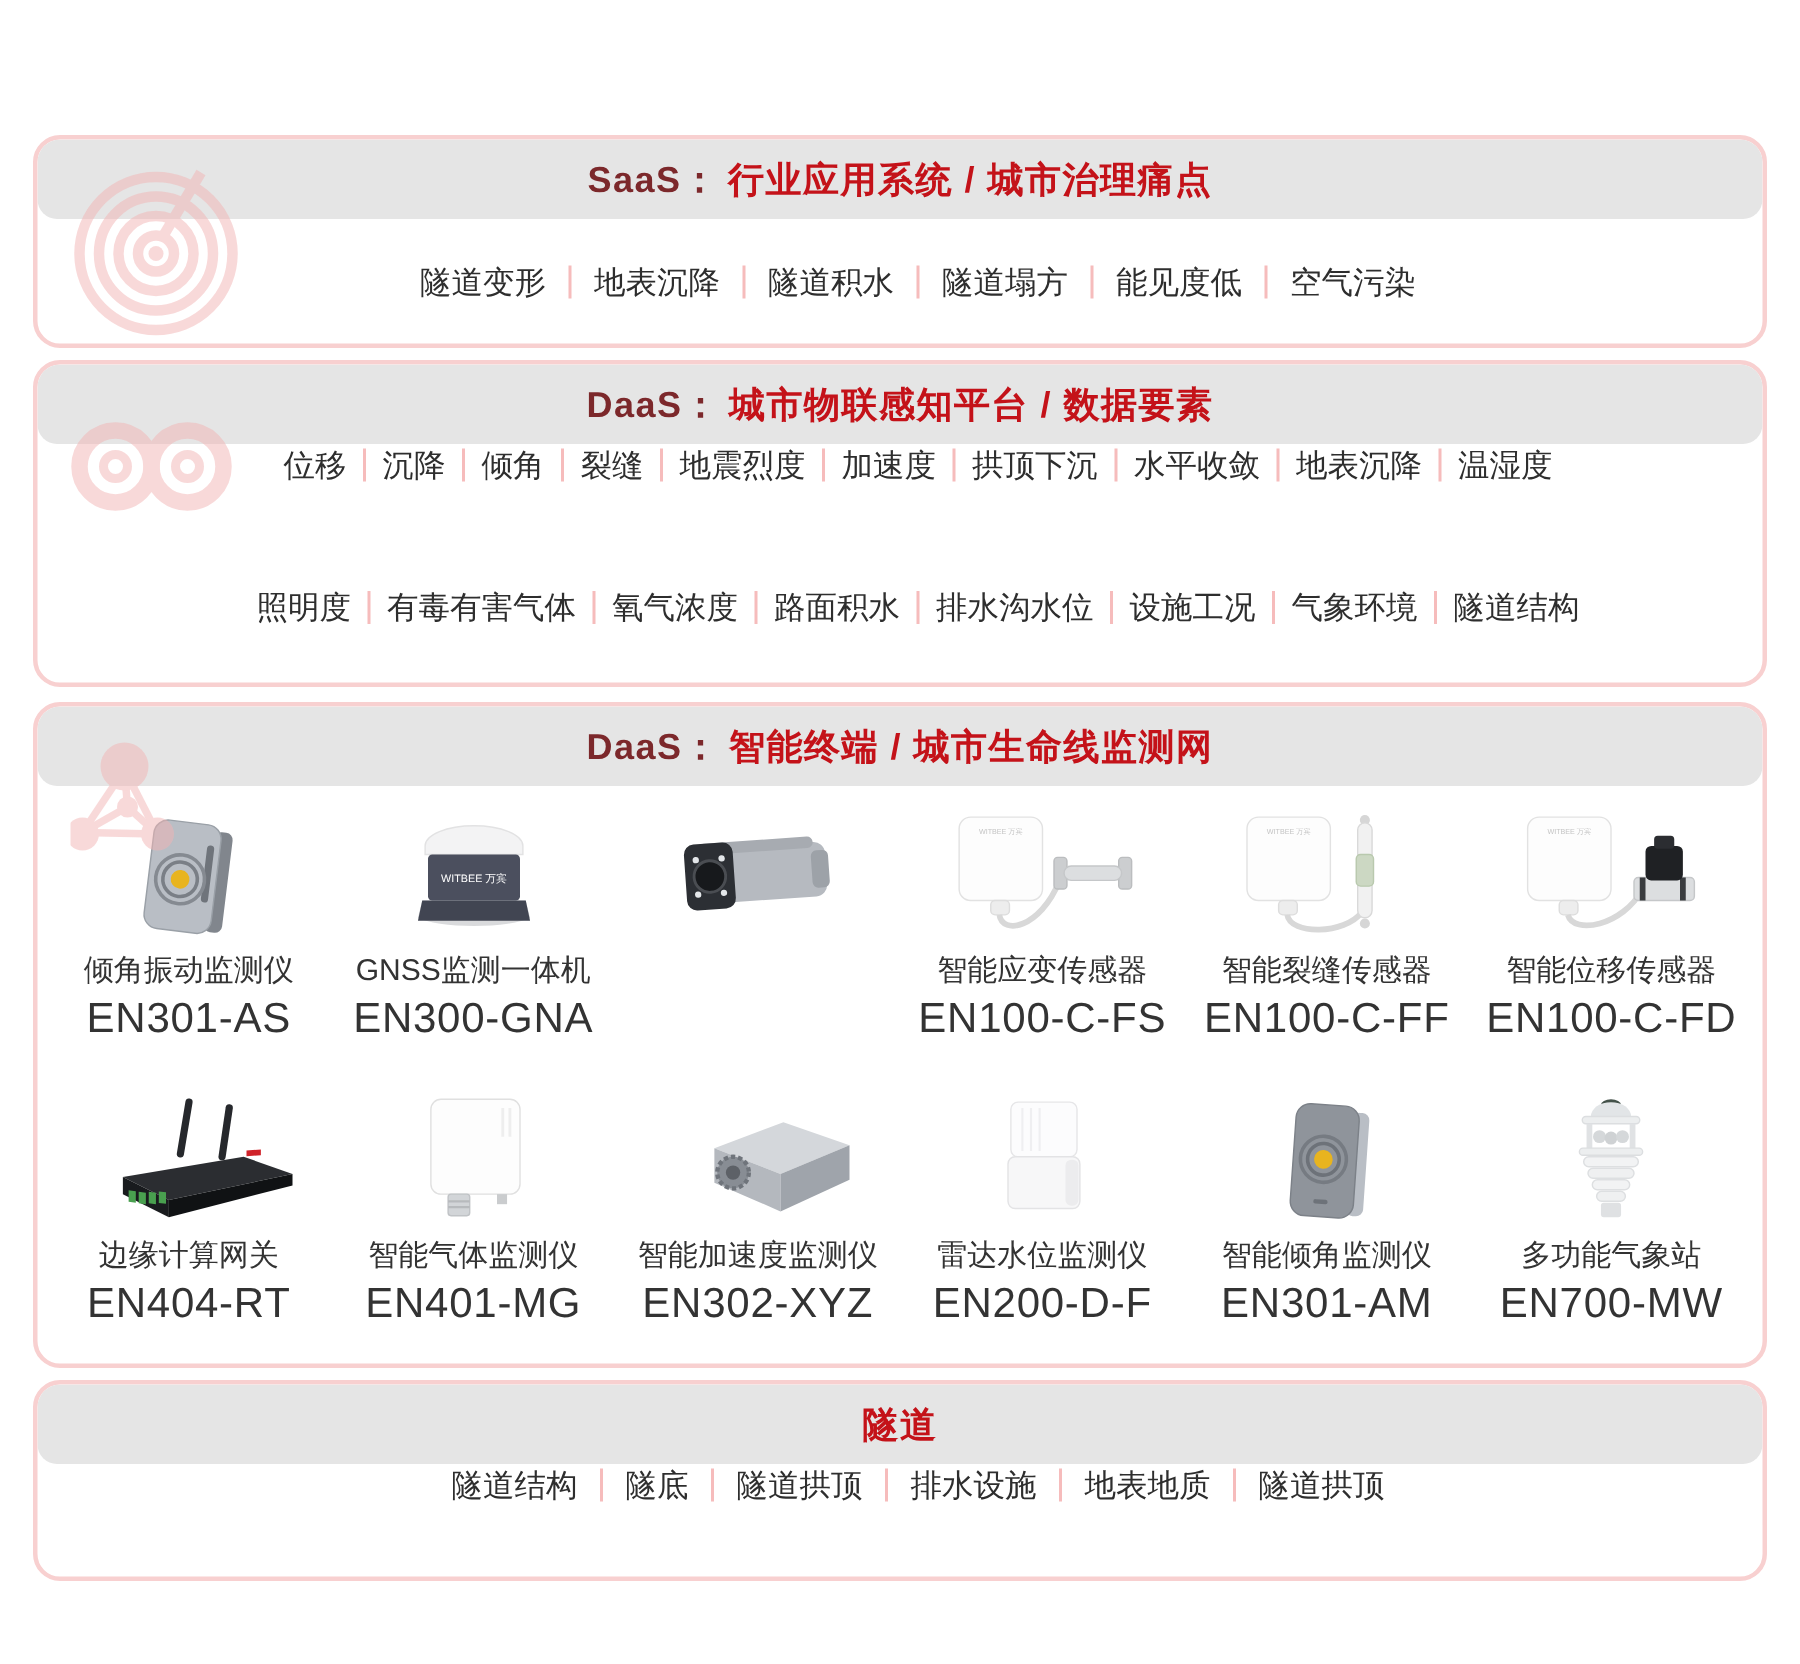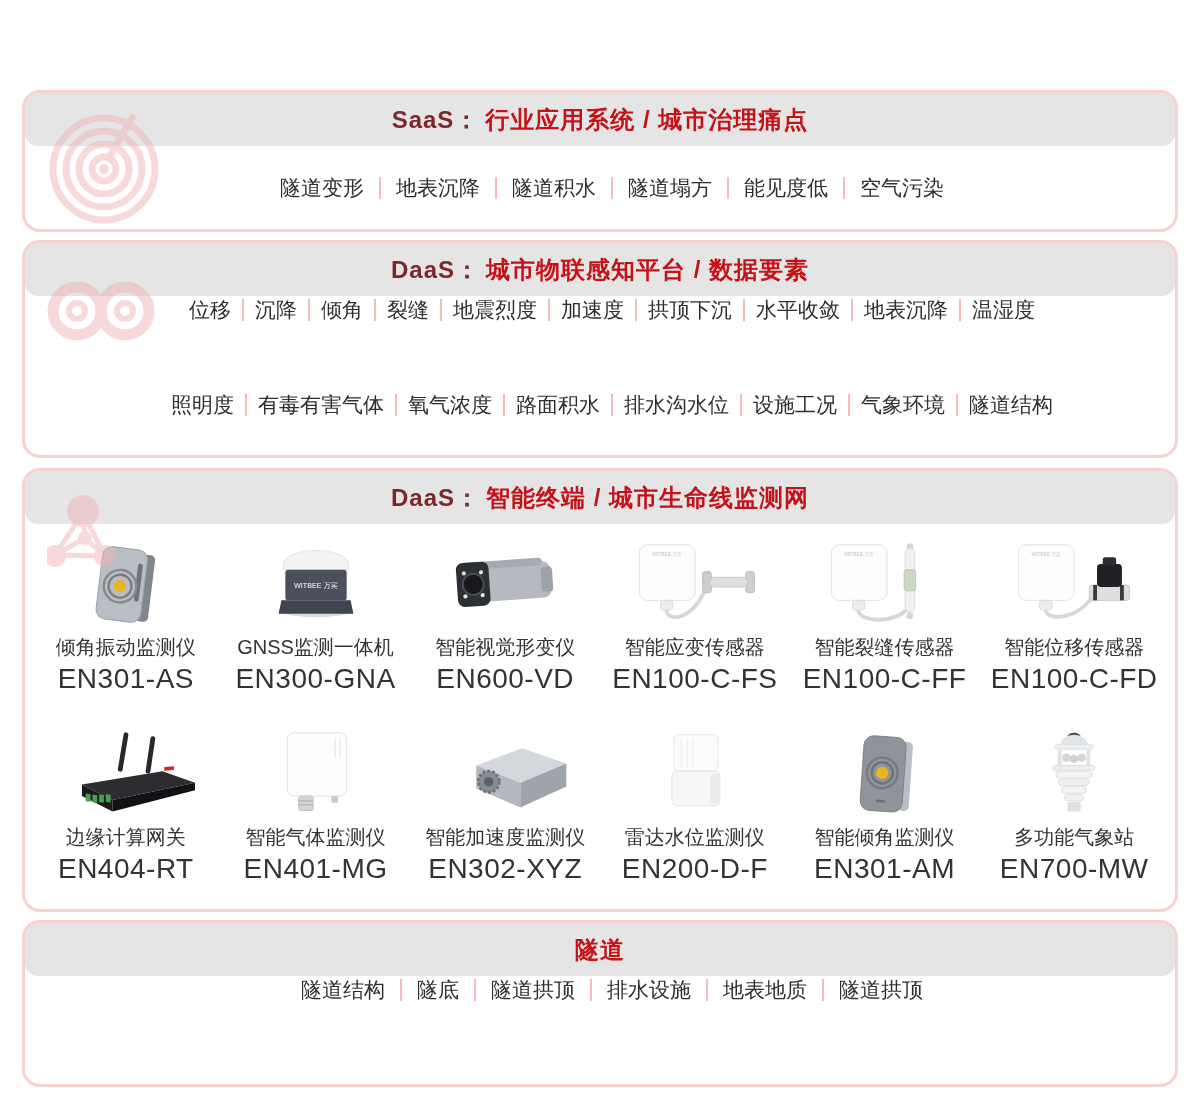--- a/index.html
+++ b/index.html
@@ -25,21 +25,21 @@
   .chip{font-size:21px;color:#2e2e2e;padding:0 15px;white-space:nowrap;}
   .chips.tight .chip{padding:0 11px;}
   .sep{width:2px;height:22px;background:#f6bcbc;flex:0 0 auto;}
   .chips .sep:last-child{display:none;}
 
   #saas{height:142px;}
   #saas .bodyarea{height:83px;justify-content:center;}
   #daas{height:218px;margin-top:8px;}
   #daas .bodyarea{height:123px;justify-content:space-between;}
   #aiot{height:444px;margin-top:10px;}
-  #tunnel{height:167px;margin-top:8px;}
+  #tunnel{height:134px;margin-top:8px;}
   #tunnel .bodyarea{height:75px;justify-content:flex-start;}
 
   .pgrid{display:flex;padding:0 6px;}
   .pgrid.row1{margin-top:14px;}
   .pgrid.row2{margin-top:34px;}
   .product{flex:1 1 0;text-align:center;margin:0;min-width:0;}
   .shot{height:94px;display:flex;align-items:center;justify-content:center;}
   .shot svg{width:160px;height:92px;display:block;}
   .pname{font-size:20px;line-height:31px;color:#333;white-space:nowrap;}
   .pmodel{font-size:28px;line-height:31px;color:#333;letter-spacing:0.5px;white-space:nowrap;}
@@ -222,24 +222,20 @@
               <rect x="30" y="22" width="34" height="46" rx="7" fill="#2c2f34"></rect>
               <circle cx="47" cy="45" r="11" fill="#17191c" stroke="#4a4d52" stroke-width="2"></circle>
               <circle cx="38" cy="33" r="2.2" fill="#e3e6e9"></circle>
                 <circle cx="56" cy="33" r="2.2" fill="#e3e6e9"></circle>
               <circle cx="38" cy="57" r="2.2" fill="#e3e6e9"></circle>
                 <circle cx="56" cy="57" r="2.2" fill="#e3e6e9"></circle>
               <rect x="118" y="32" width="12" height="26" rx="4" fill="#9da2a8"></rect>
             </g>
           </svg>
         </div>
-        <figcaption>
-          <div class="pname">智能视觉形变仪</div>
-          <div class="pmodel">EN600-VD</div>
-        </figcaption>
       </figure>
 
       <figure class="product">
         <div class="shot">
           <svg viewBox="0 0 160 96">
             <rect x="22" y="6" width="58" height="58" rx="8" fill="#fdfdfd" stroke="#e2e2e2"></rect>
             <text x="51" y="18" font-size="5" fill="#c4c4c4" text-anchor="middle">WITBEE 万宾</text>
             <rect x="44" y="64" width="13" height="10" rx="3" fill="#ededed" stroke="#dddddd"></rect>
             <path d="M50 74 C52 88 78 84 92 50" fill="none" stroke="#d8d8d8" stroke-width="4"></path>
             <rect x="88" y="34" width="9" height="22" rx="2.5" fill="#ccced0" stroke="#bbbdbf"></rect>

